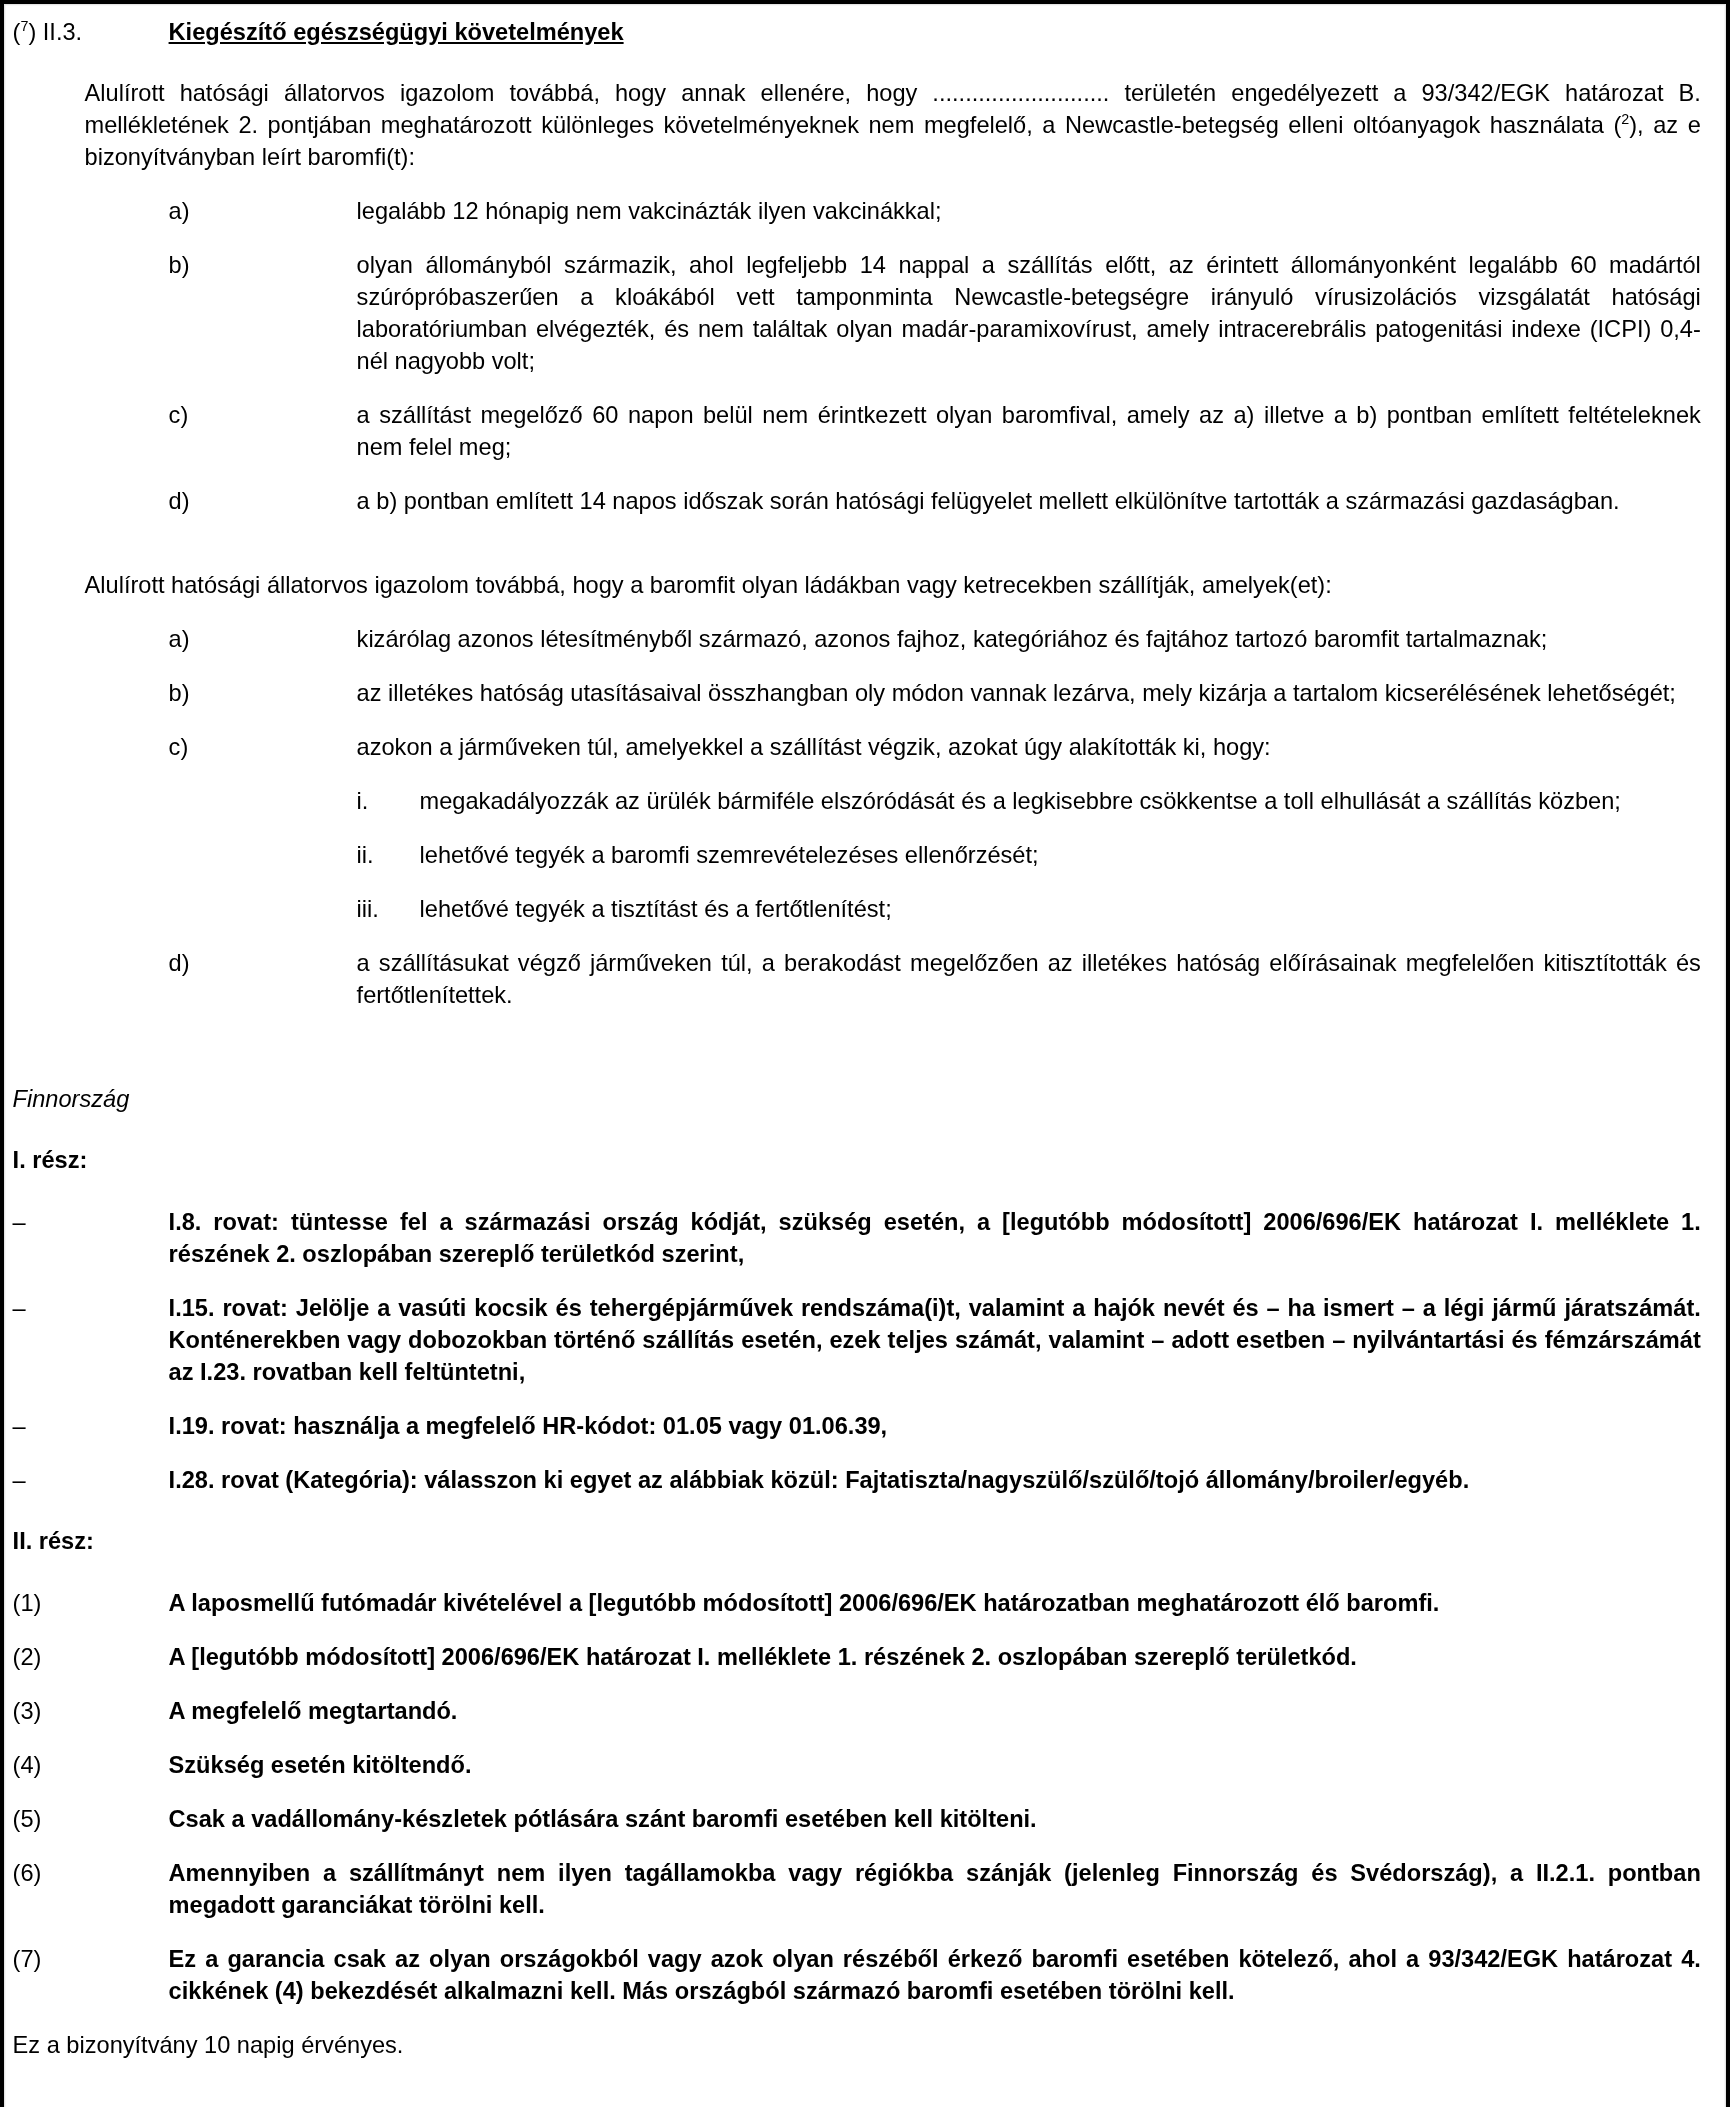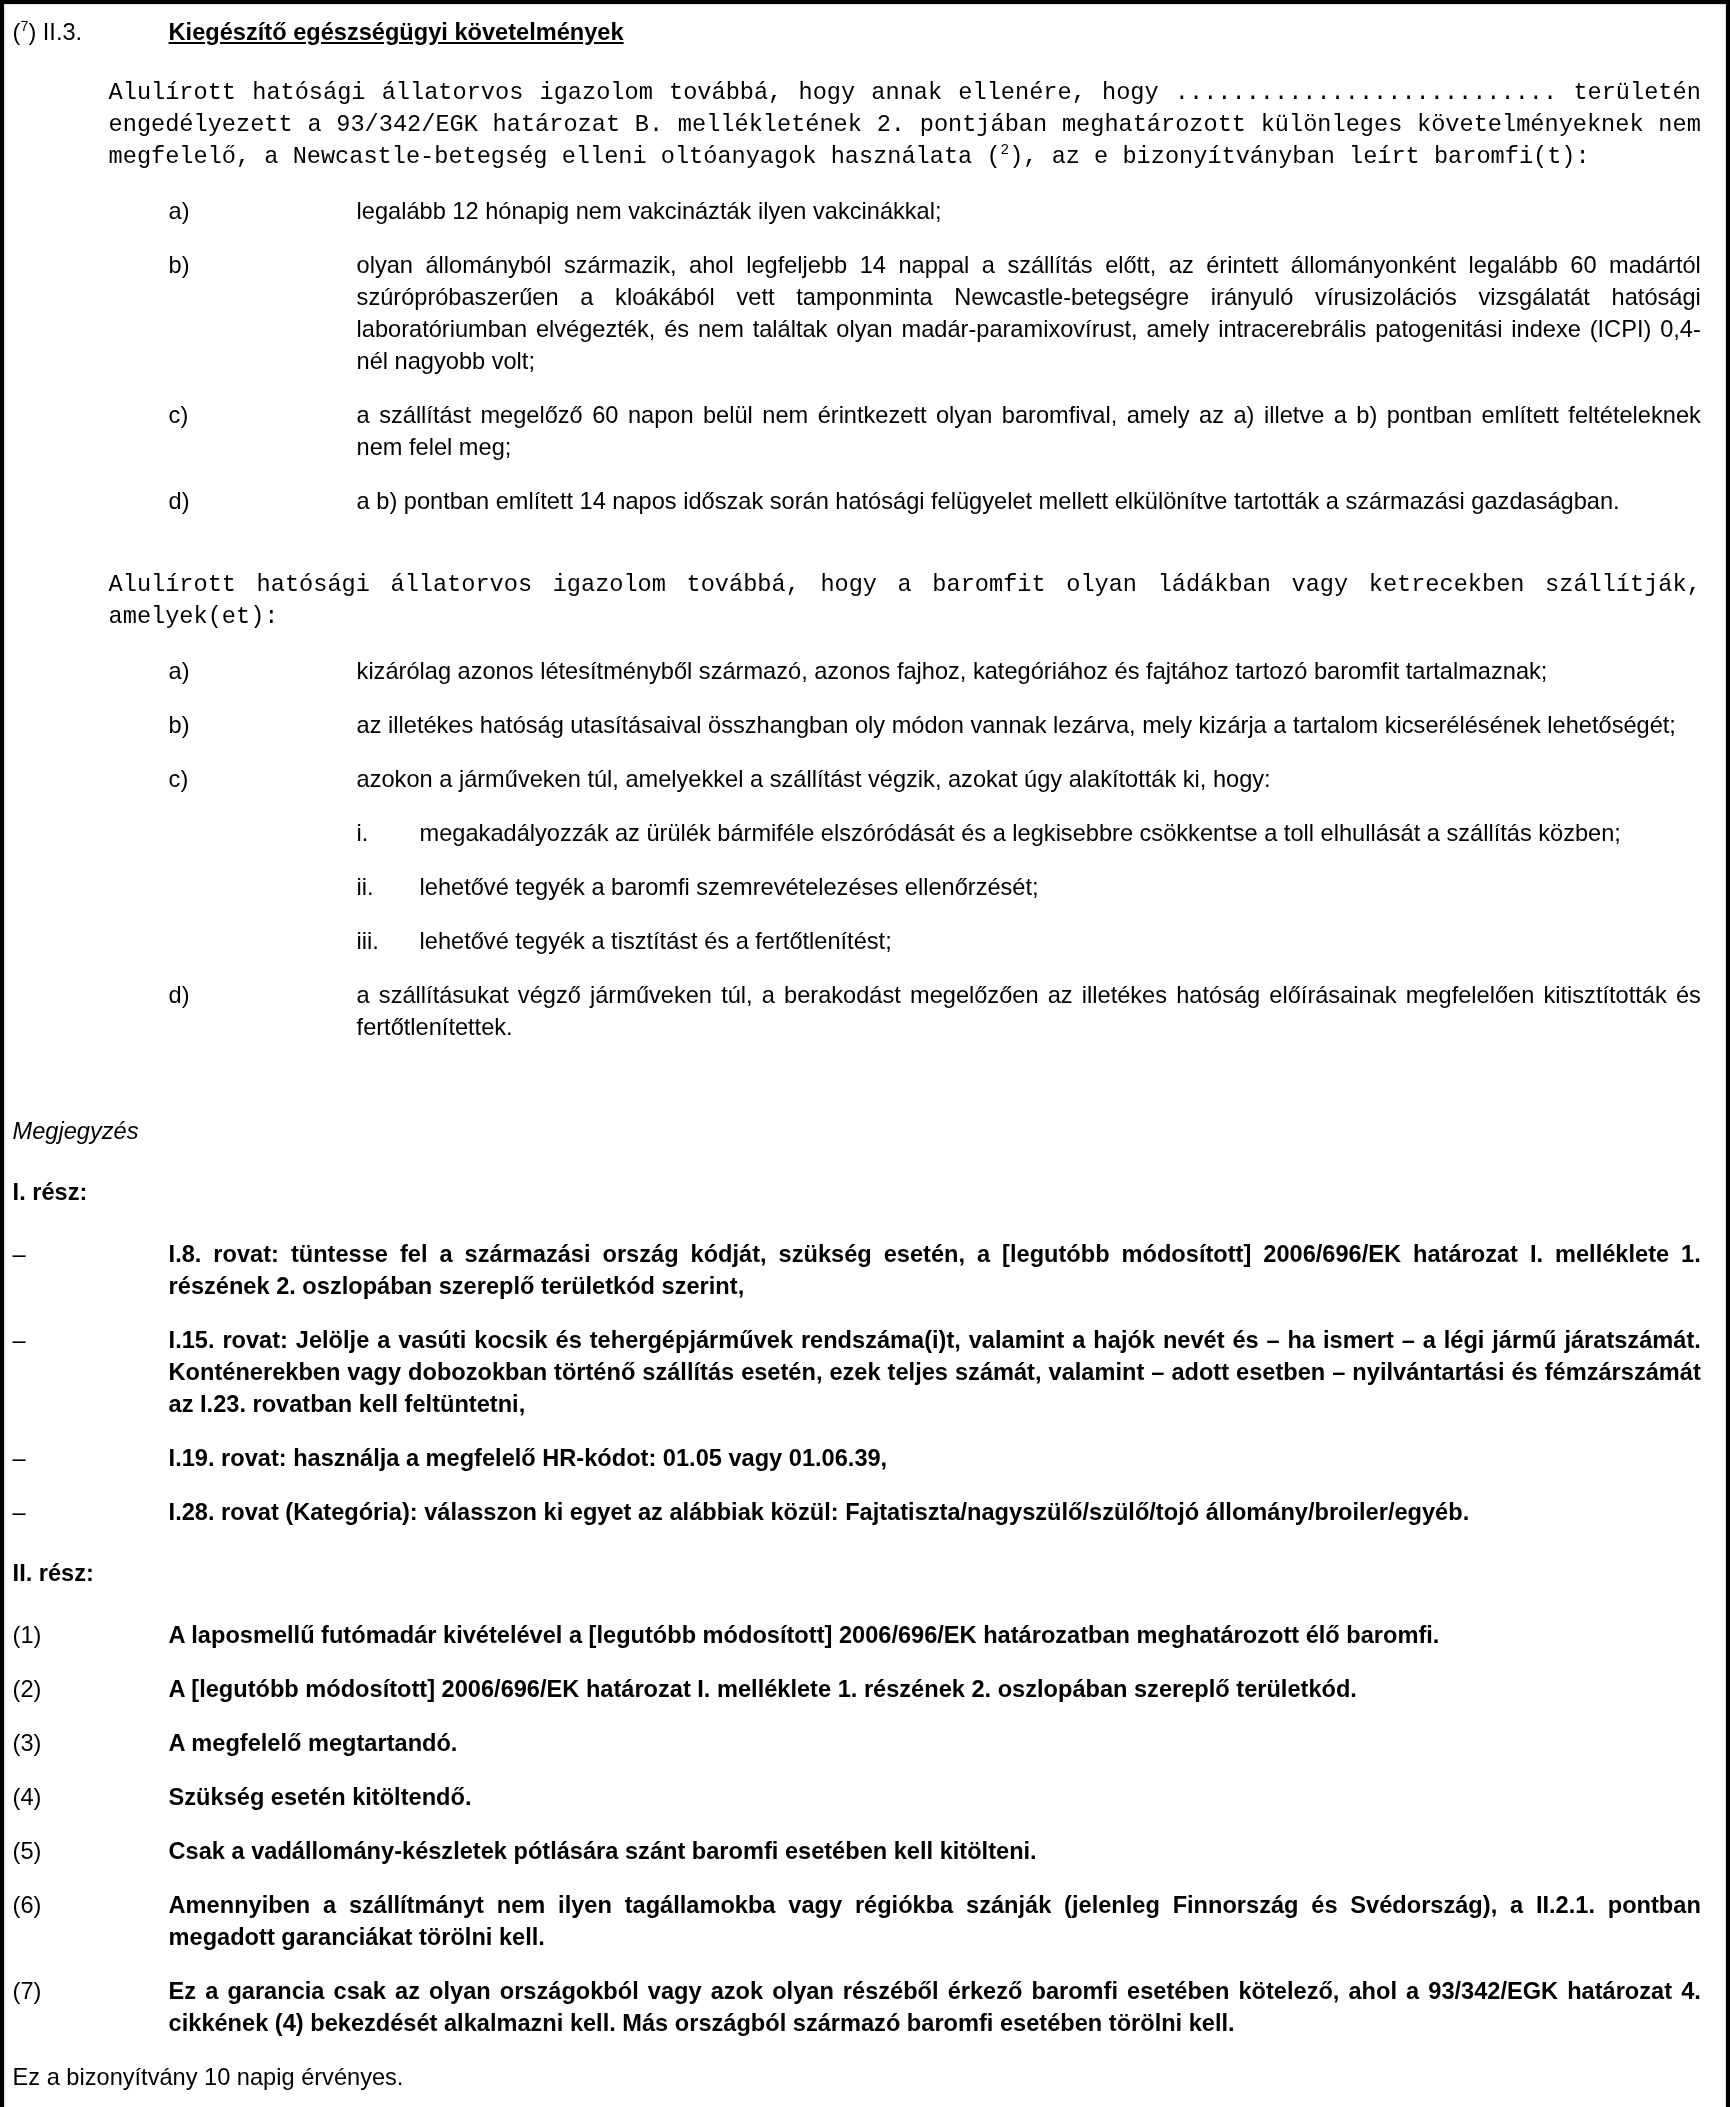--- a/index.html
+++ b/index.html
@@ -11,21 +11,21 @@
       font-family: "Liberation Sans", sans-serif;
       color: #000;
       font-size: 23.6px;
       line-height: 32px;
       box-sizing: border-box;
       padding: 11.8px 25px 0 8.4px;
     }
     .row { display: flex; align-items: center; }
     .sec-label { width: 156px; flex: 0 0 156px; }
     .sec-title { font-weight: bold; text-decoration: underline; }
-    .para { margin-left: 96px; text-align: justify; font-family: Liberation Mono, monospace; }
+    .para { margin-left: 72px; text-align: justify; }
     .item { display: flex; margin-left: 156px; align-items: flex-start; }
     .item-label { width: 188px; flex: 0 0 188px; }
     .item-text { flex: 1; text-align: justify; }
     .sub { display: flex; margin-left: 344px; align-items: flex-start; }
     .sub-label { width: 63px; flex: 0 0 63px; }
     .note { display: flex; align-items: flex-start; }
     .note-label { width: 156px; flex: 0 0 156px; }
     .note-text { flex: 1; text-align: justify; font-weight: bold; }
     .italic { font-style: italic; }
     .bold { font-weight: bold; }
@@ -100,21 +100,21 @@
     <div class="item-text">lehetővé tegyék a tisztítást és a fertőtlenítést;</div>
   </div>
   <div class="gap-s"></div>
   <div class="item">
     <div class="item-label">d)</div>
     <div class="item-text">a szállításukat végző járműveken túl, a berakodást megelőzően az illetékes hatóság előírásainak megfelelően kitisztították és fertőtlenítettek.</div>
   </div>
 
   <div class="gap-l"></div>
 
-  <div class="italic">Megjegyzés</div>
+  <div class="italic">Finnország</div>
   <div class="gap-m"></div>
   <div class="bold">I. rész:</div>
   <div class="gap-m"></div>
   <div class="note">
     <div class="note-label">–</div>
     <div class="note-text">I.8. rovat: tüntesse fel a származási ország kódját, szükség esetén, a [legutóbb módosított] 2006/696/EK határozat I. melléklete 1. részének 2. oszlopában szereplő területkód szerint,</div>
   </div>
   <div class="gap-s"></div>
   <div class="note">
     <div class="note-label">–</div>

